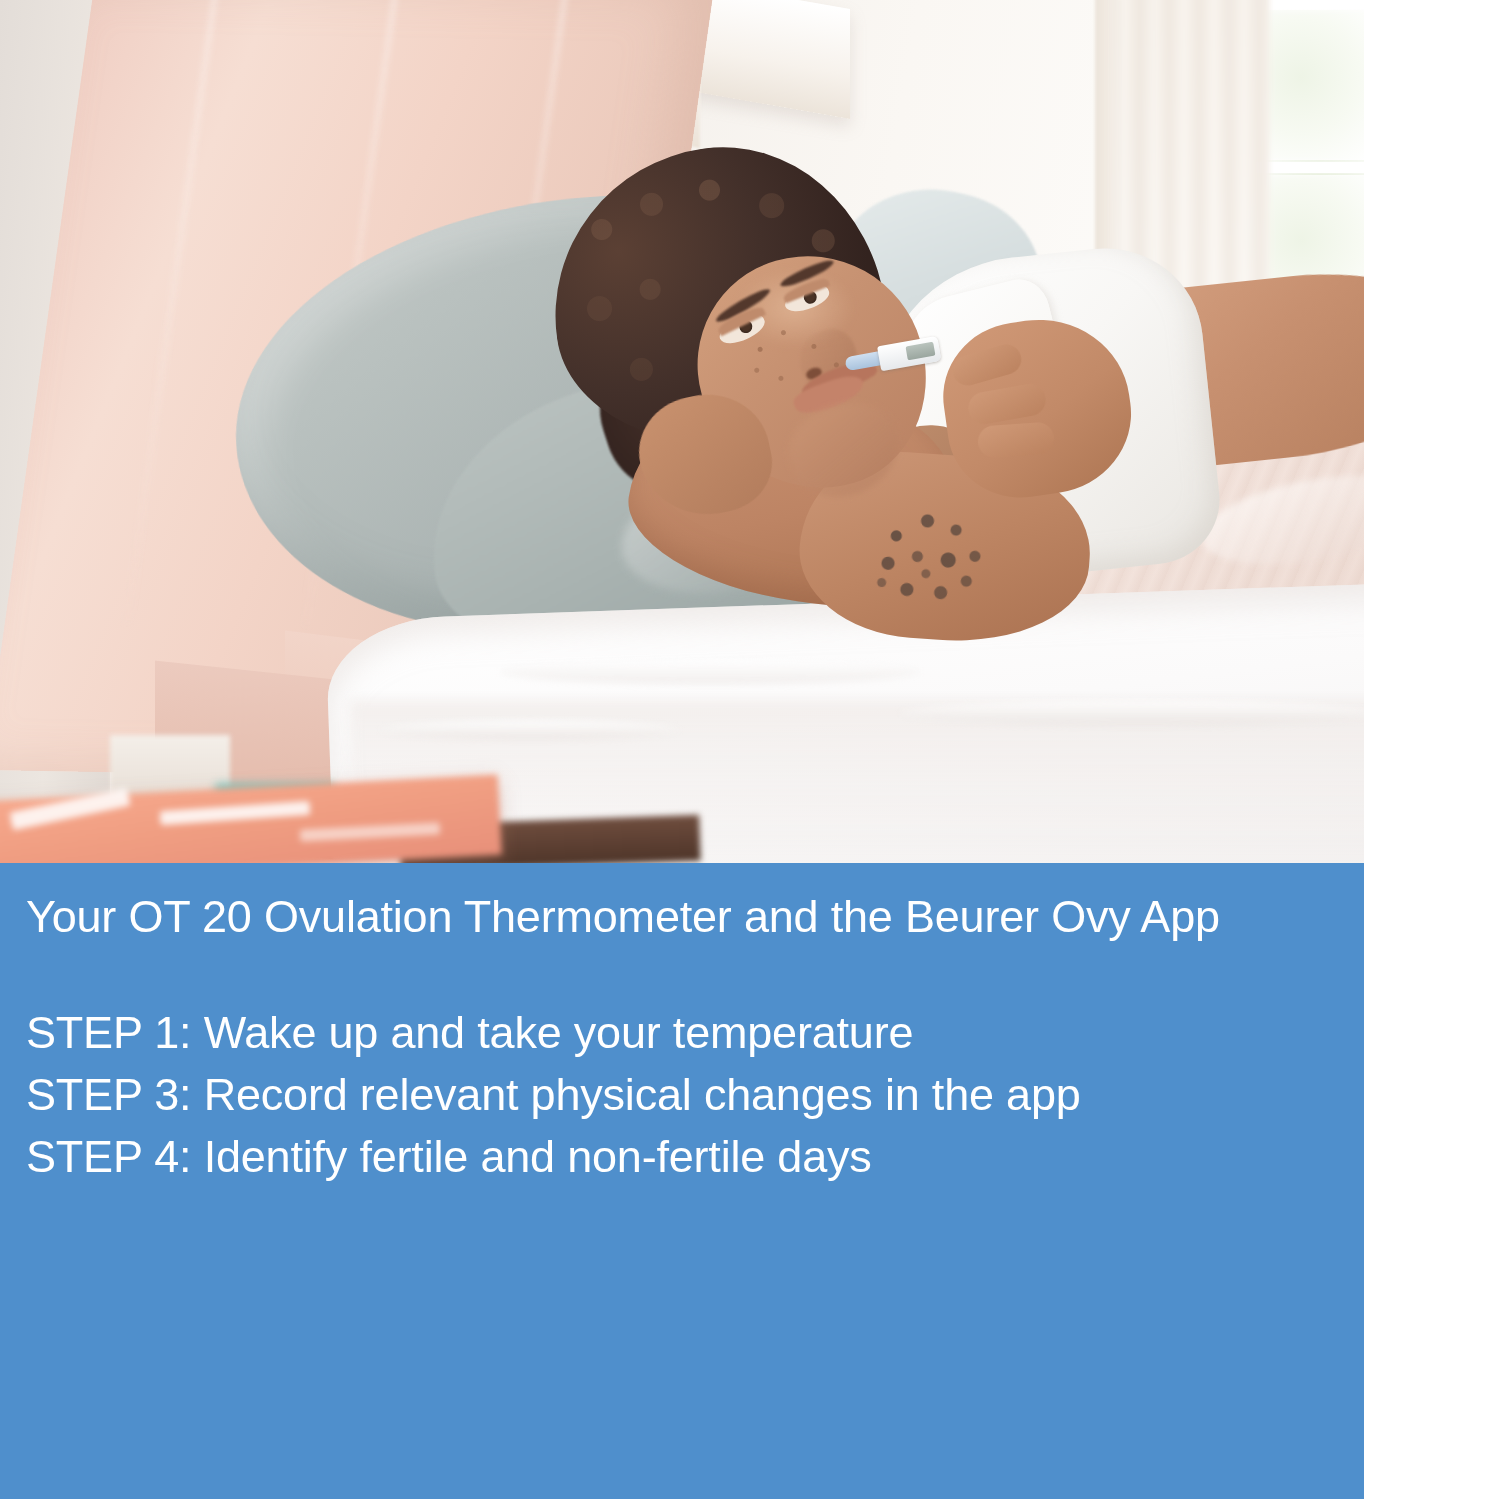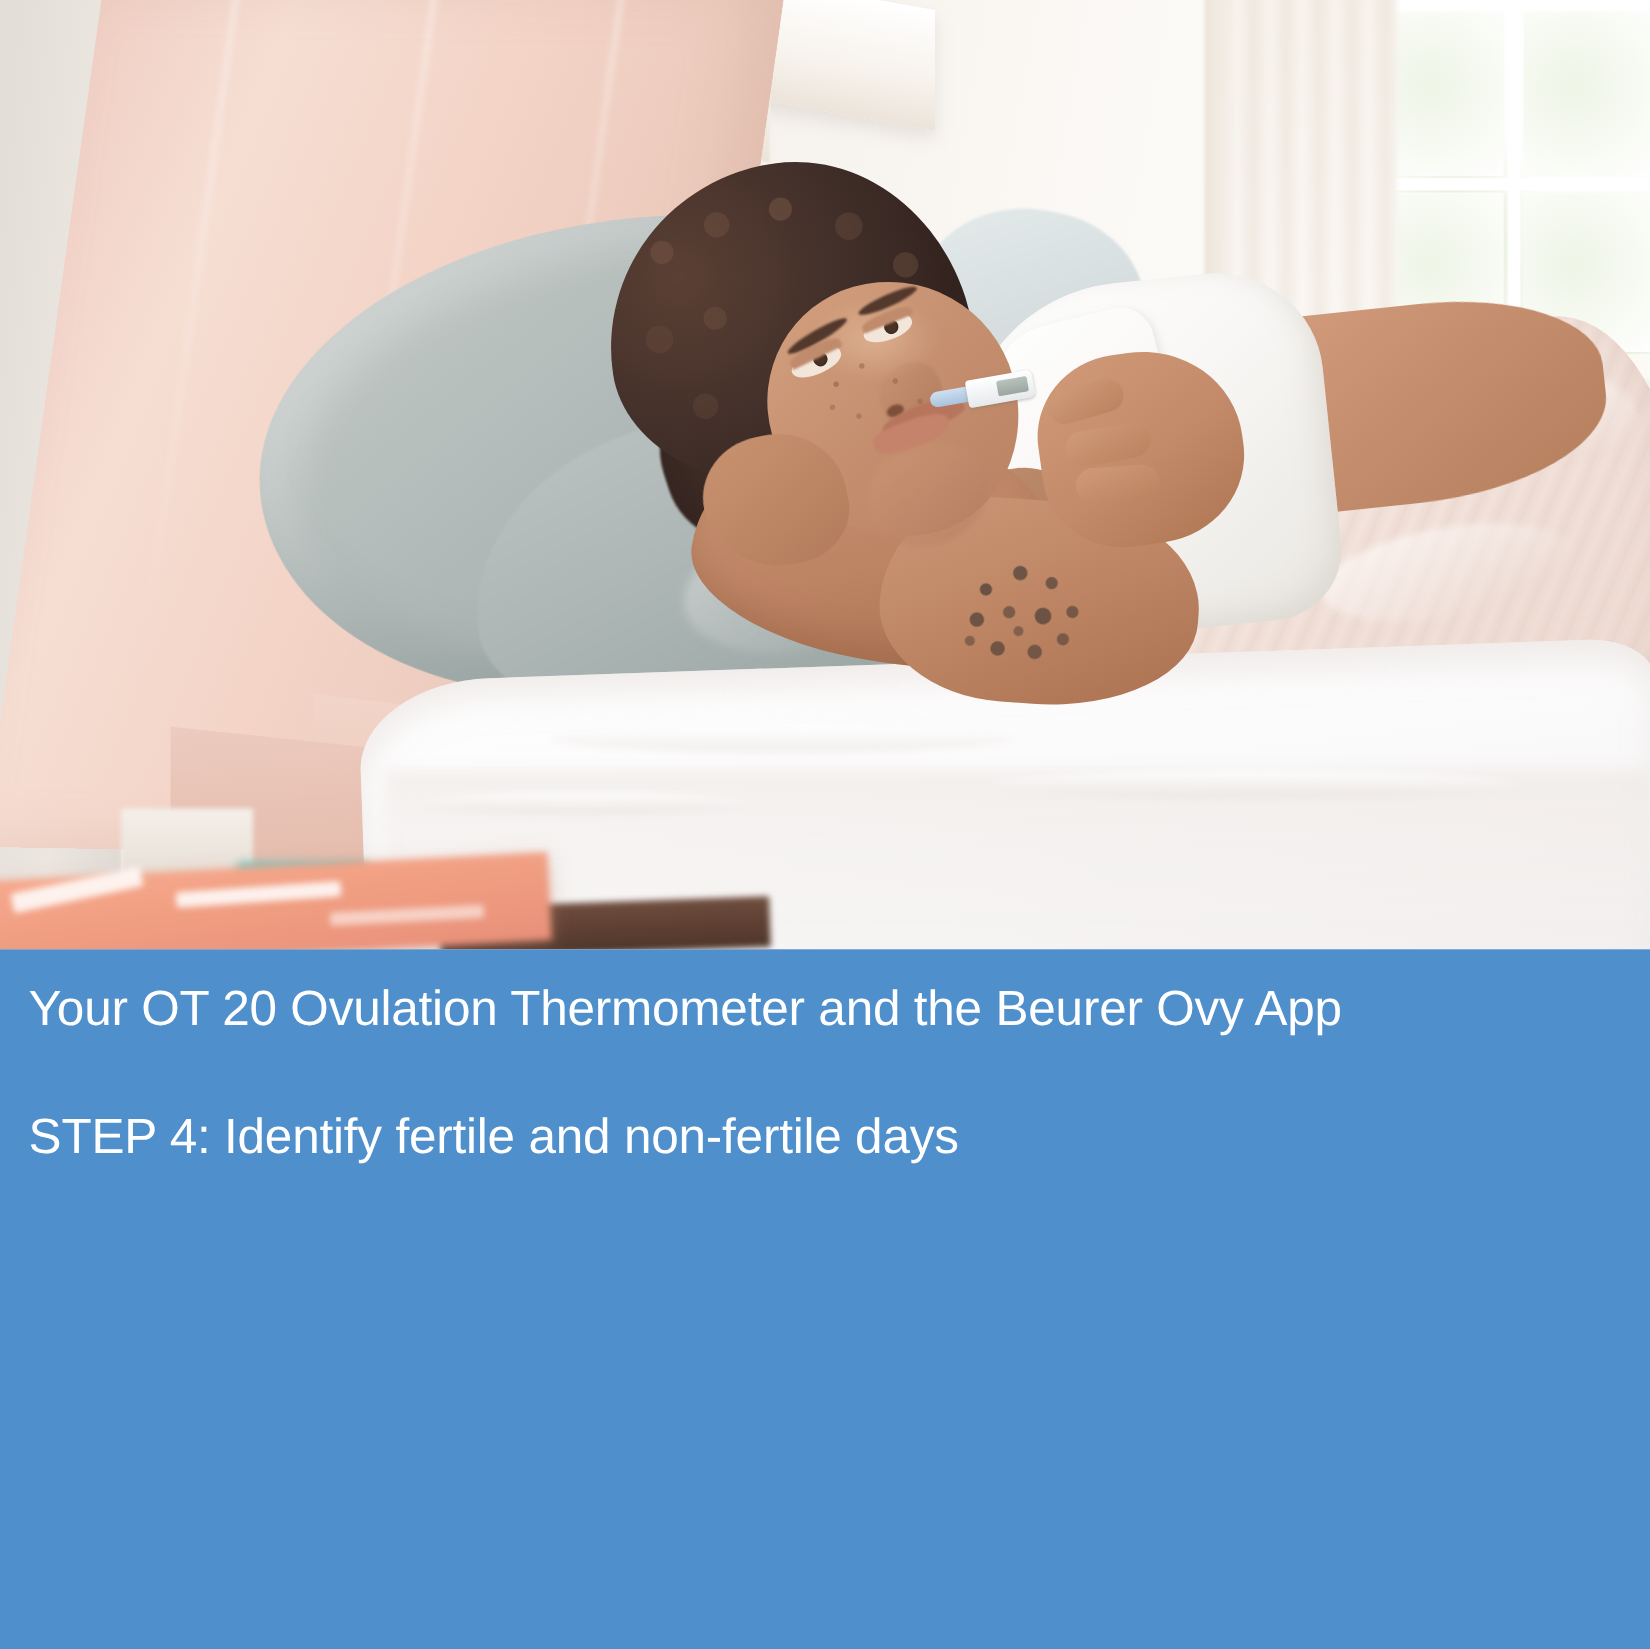--- a/index.html
+++ b/index.html
@@ -1,20 +1,20 @@
 <!DOCTYPE html>
 <html><head>
 <meta charset="utf-8">
 <style>
   html,body{margin:0;padding:0;background:#ffffff;}
   body{font-family:"Liberation Sans", sans-serif;}
 
   #page{
     position:relative;
-    width:1500px;
+    width:1364px;
     height:1499px;
     overflow:hidden;
     background:#ffffff;
   }
 
   
   .photo{
     position:absolute;
     left:0; top:0;
     width:1500px;
@@ -554,17 +554,19 @@
     <div class="book-mark" style="left:160px; top:806px; width:150px; height:14px; transform:rotate(-4deg);"></div>
     <div class="book-mark" style="left:300px; top:826px; width:140px; height:12px; transform:rotate(-3deg); background:rgba(255,255,255,.55);"></div>
   </div>
 
   <div class="panel">
 
     <div class="title-line">Your OT 20 Ovulation Thermometer and the Beurer Ovy App</div>
 
     <div class="spacer"></div>
 
+    <div class="step-line">STEP 1: Wake up and take your  temperature</div>
+    <div class="step-line">STEP 3: Record relevant physical changes in the app</div>
     <div class="step-line">STEP 4: Identify fertile and non-fertile days</div>
 
   </div>
 
 </div>
 
 </body></html>

